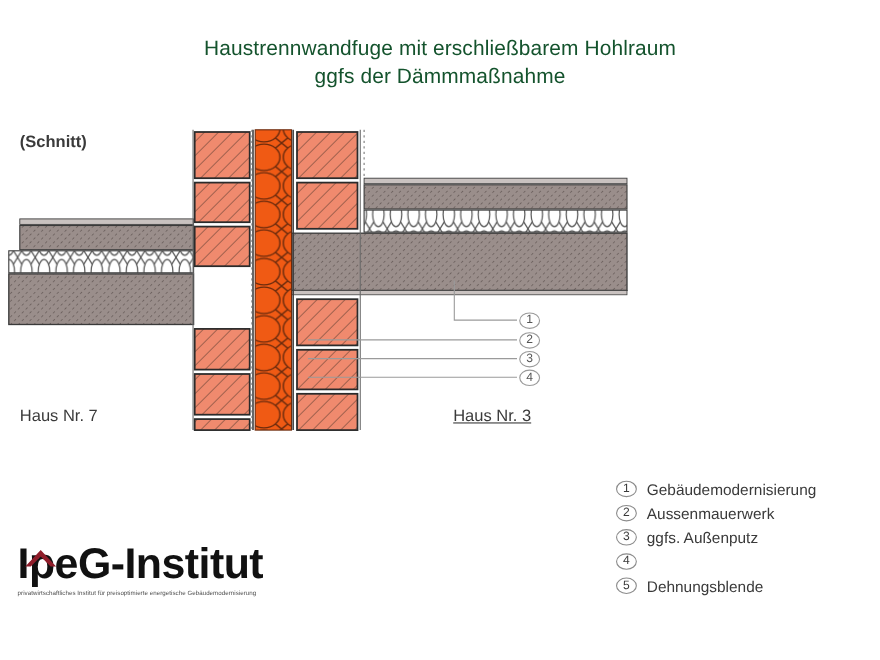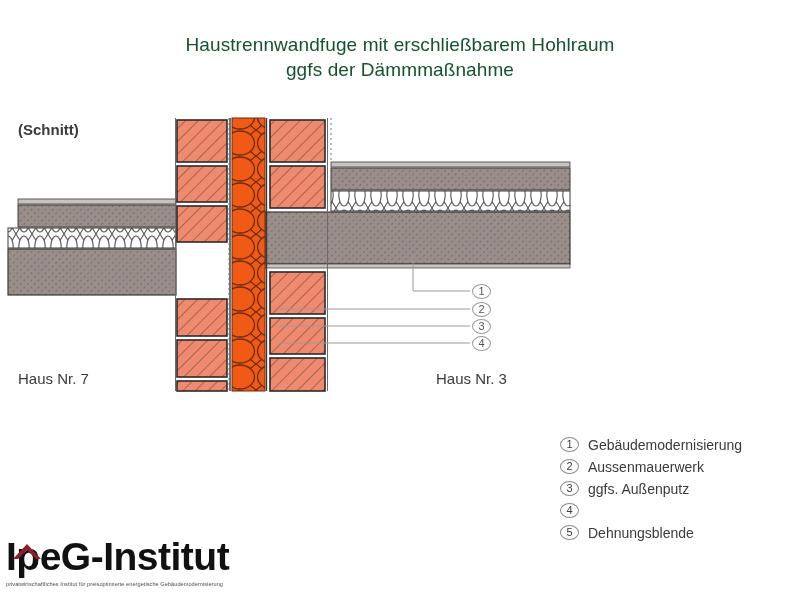--- a/index.html
+++ b/index.html
@@ -30,21 +30,21 @@
   #title-line-1, #title-line-2 { display: block; }
 
   .plain-label {
     position: absolute;
     color: #3a3a3a;
     font-size: 15px;
     white-space: nowrap;
   }
   #section-label { left: 18px; top: 121px; font-weight: bold; }
   #house-left-label  { left: 18px; top: 370px; }
-  #house-right-label { left: 436px; top: 370px; }
+  #house-right-label { left: 412px; top: 370px; text-decoration: underline; }
 
   
   #drawing {
     position: absolute;
     left: 0; top: 0;
     width: 800px; height: 600px;
   }
 
   
   #legend {
@@ -85,23 +85,22 @@
     background: #fff;
     color: #555;
     font-size: 11px;
     line-height: 13px;
     text-align: center;
   }
 
   
   #logo {
     position: absolute;
-    left: 6px; top: 492px;
+    left: 16px; top: 492px;
     width: 240px;
-    margin-top: 44px;
   }
   #logo-wordmark {
     position: relative;
     color: #111111;
     font-size: 39px;
     font-weight: bold;
     line-height: 42px;
     letter-spacing: -0.5px;
     white-space: nowrap;
   }

